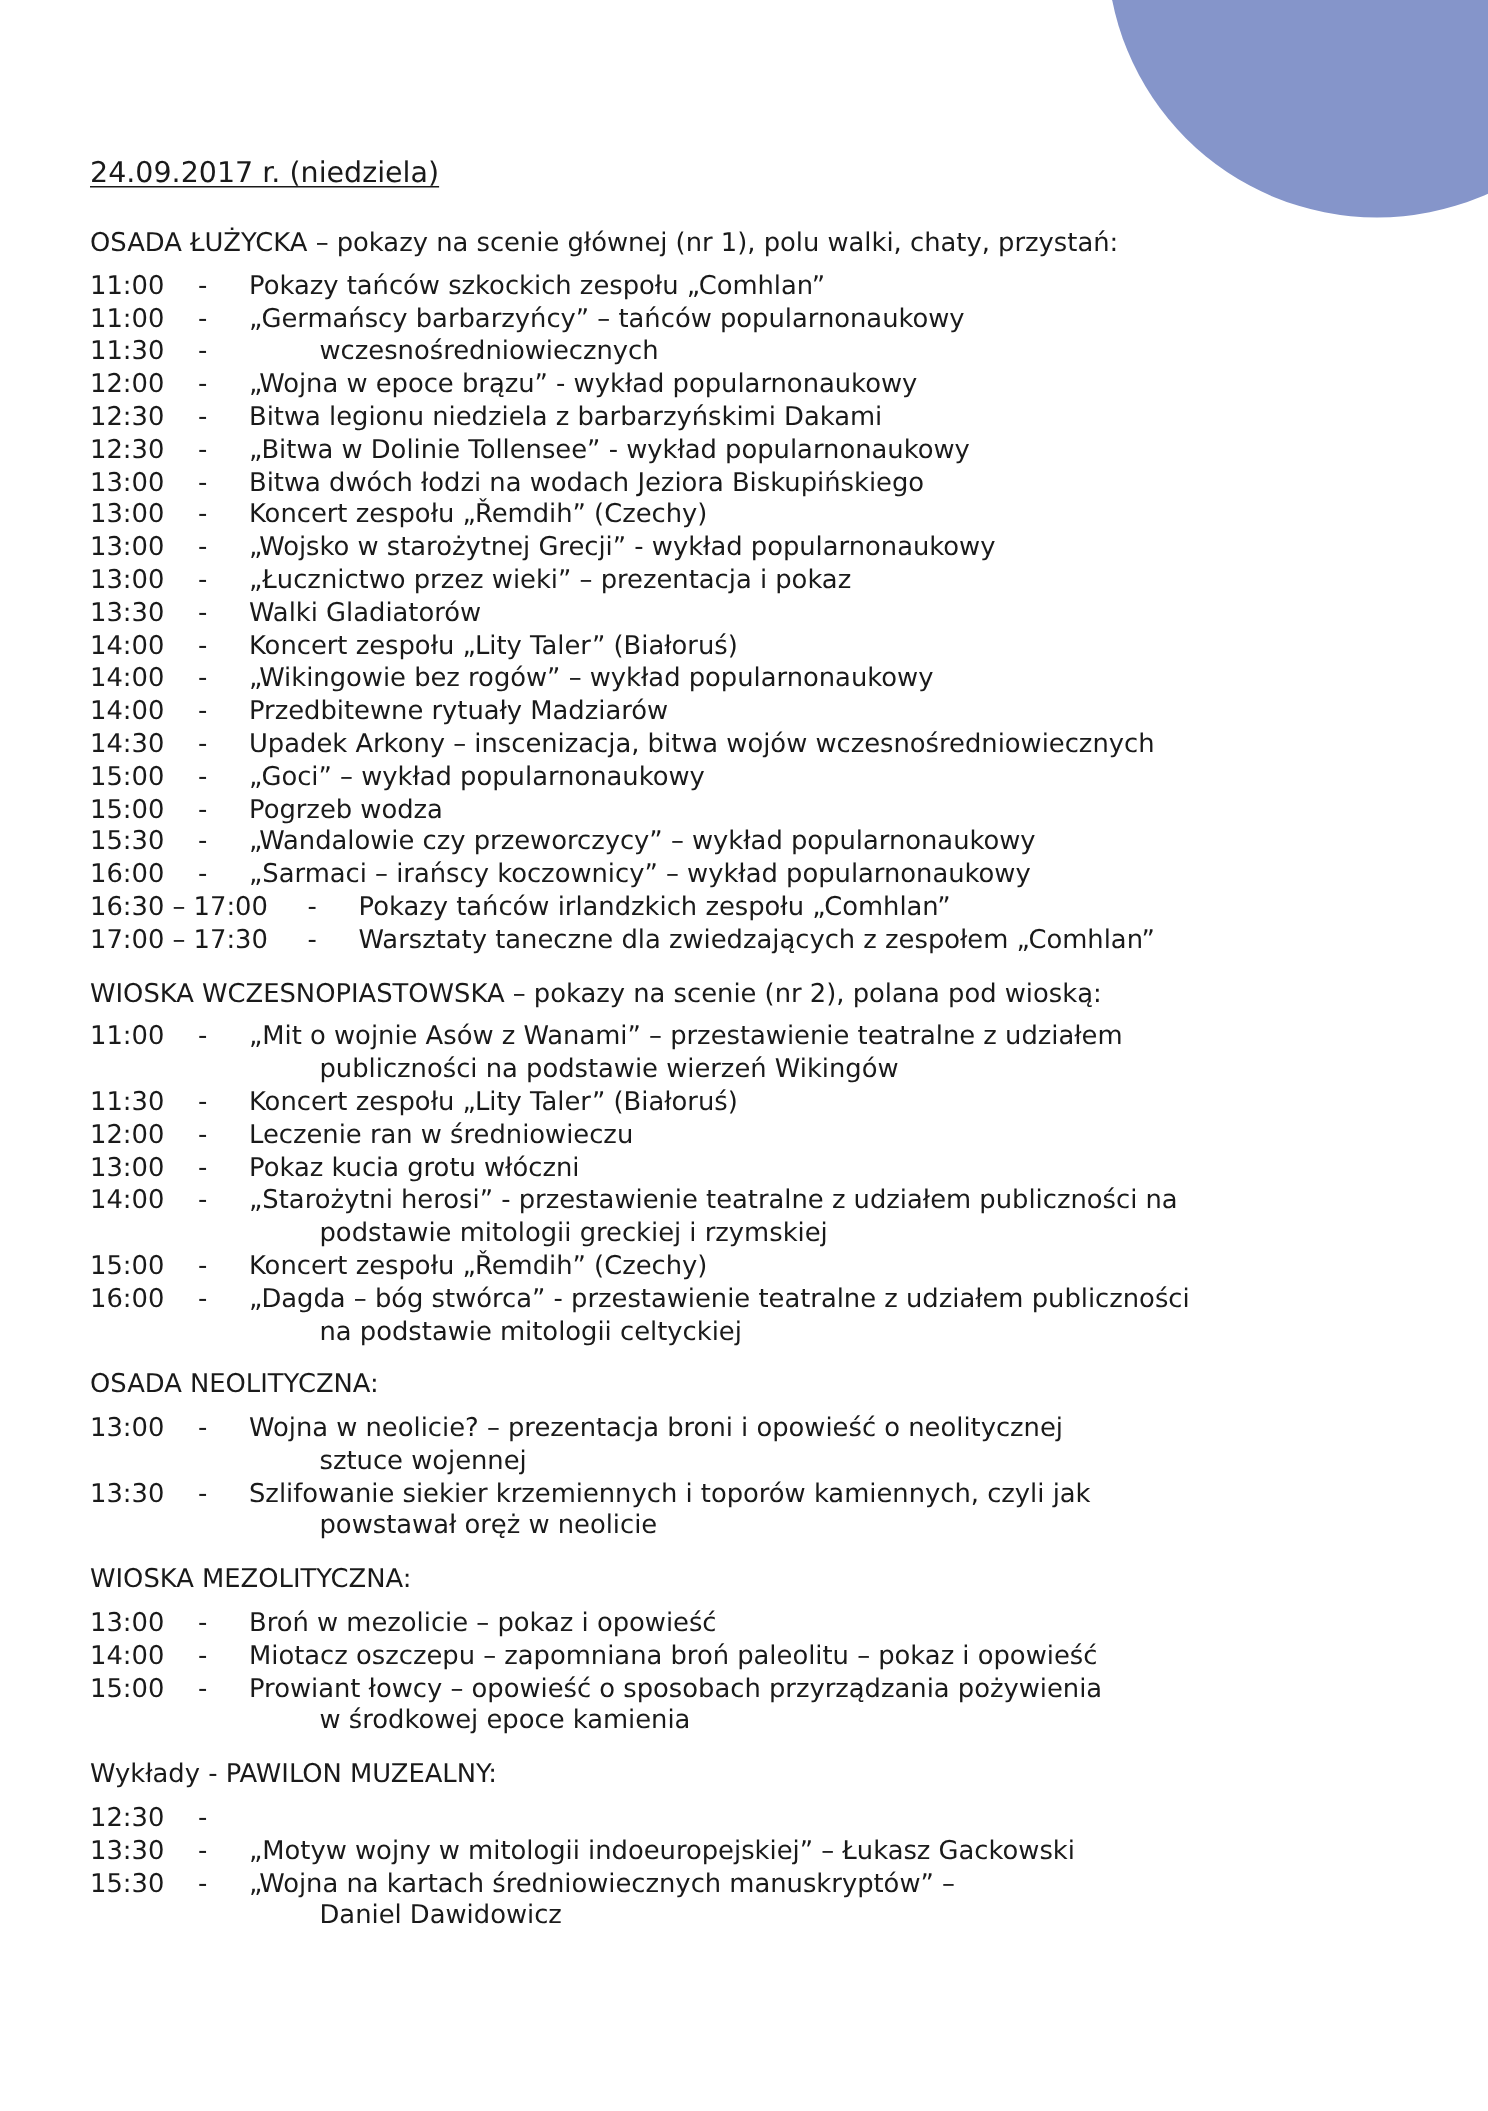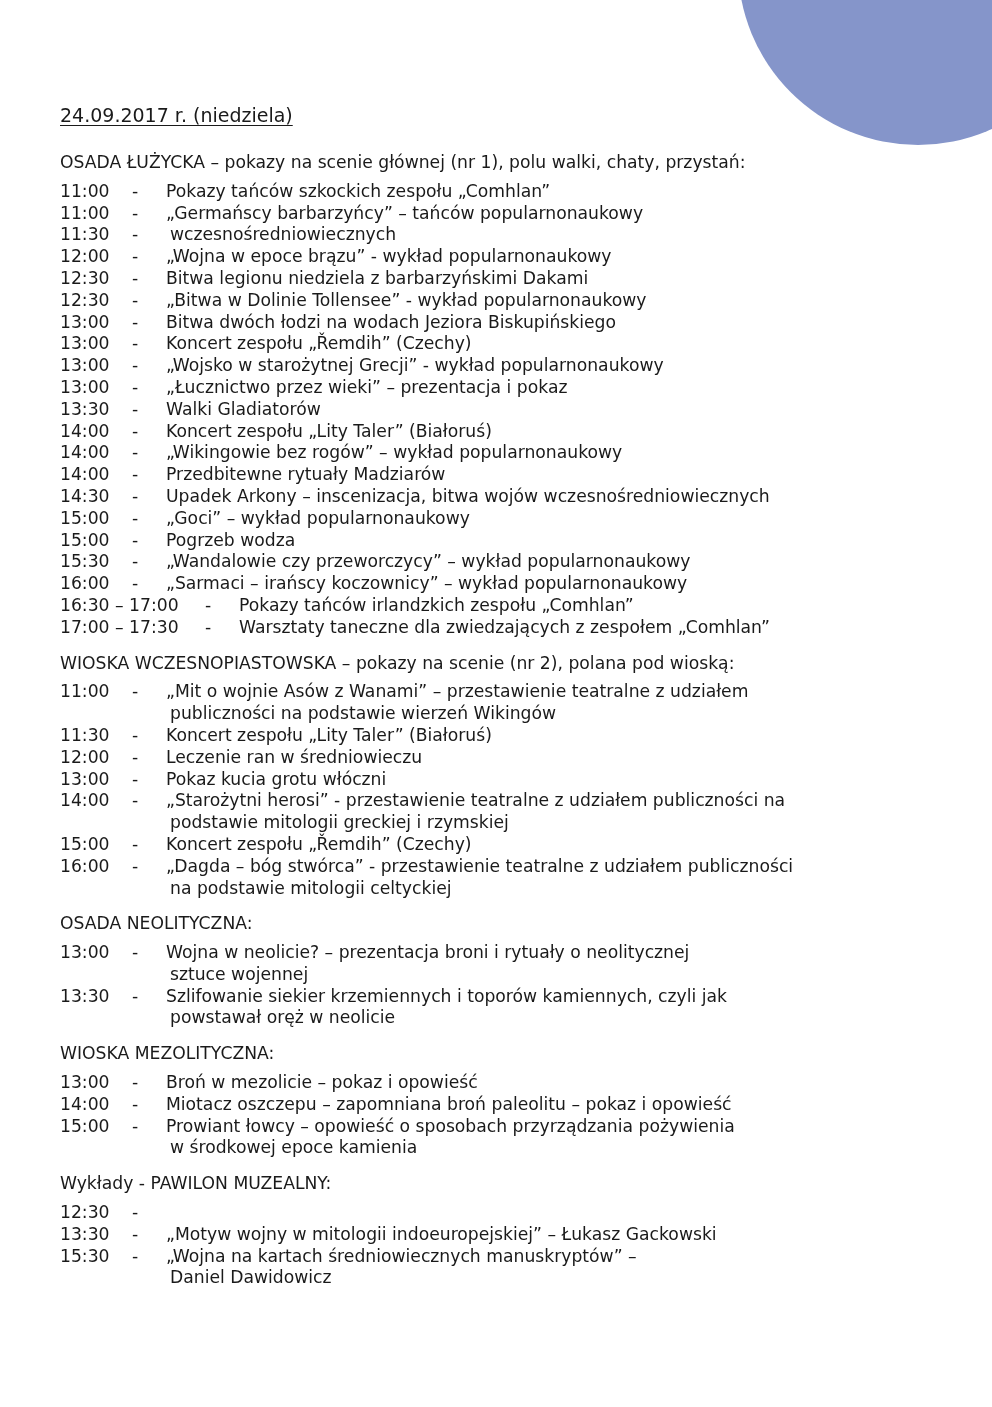--- a/index.html
+++ b/index.html
@@ -16,21 +16,21 @@
     text-underline-offset:3px; line-height:26px;
   }
   .content { position:absolute; left:60px; top:152px; width:900px; font-size:17.2px; line-height:21.8px; }
   .section { margin-bottom:14px; }
   .section-title { margin-bottom:7px; white-space:nowrap; }
   .row { display:flex; white-space:nowrap; }
   .time { width:72px; flex:none; }
   .time.range { width:145px; }
   .dash { width:34px; flex:none; }
   .desc { flex:1; white-space:normal; }
-  .cont { padding-left:4px; }
+  .cont { padding-left:4px;margin-left:43px; }
 </style>
 </head>
 <body>
 
 <div class="badge">
   
   
 </div>
 
 <div class="page-title">24.09.2017 r. (niedziela)</div>
@@ -240,21 +240,21 @@
           <div class="cont">na podstawie mitologii celtyckiej</div>
         </span>
       </div>
     </div>
     <div class="section">
       <div class="section-title">OSADA NEOLITYCZNA:</div>
       <div class="row">
         <span class="time">13:00</span>
         <span class="dash">-</span>
         <span class="desc">
-          <div>Wojna w neolicie? – prezentacja broni i rytuały o neolitycznej</div>
+          <div>Wojna w neolicie? – prezentacja broni i opowieść o neolitycznej</div>
           <div class="cont">sztuce wojennej</div>
         </span>
       </div>
       <div class="row">
         <span class="time">13:30</span>
         <span class="dash">-</span>
         <span class="desc">
           <div>Szlifowanie siekier krzemiennych i toporów kamiennych, czyli jak</div>
           <div class="cont">powstawał oręż w neolicie</div>
         </span>

